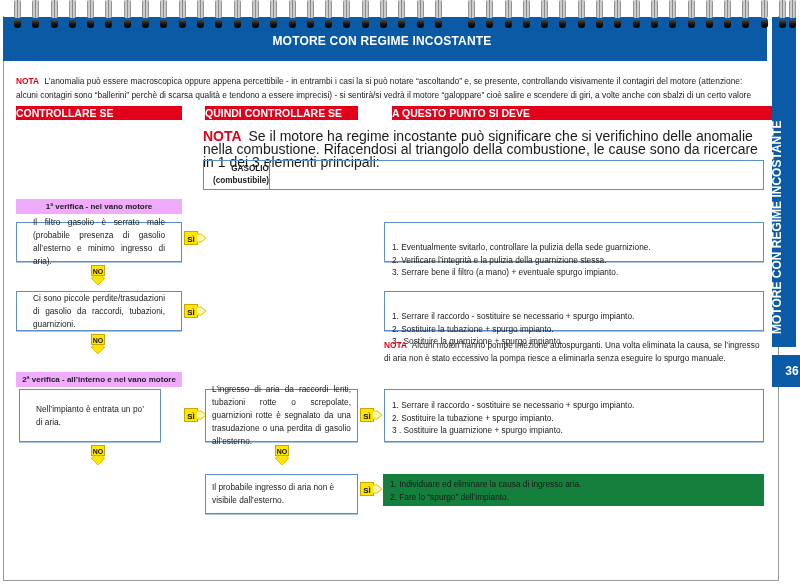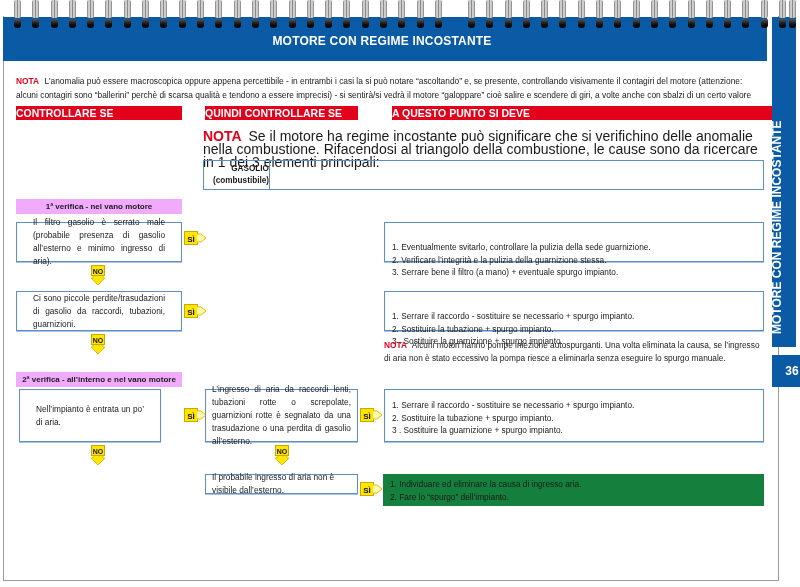--- a/index.html
+++ b/index.html
@@ -332,21 +332,21 @@
     <rect x="1.5" y="0.5" width="13" height="10" fill="#ffe600" stroke="#c9a800"></rect>
     <path d="M3 11 V13 H1 L8 20 L15 13 H13 V11" fill="#ffe600" stroke="#e0c000"></path>
     <text x="8" y="8.5" font-size="7" font-weight="bold" text-anchor="middle" font-family="Liberation Sans, sans-serif" fill="#111">NO</text>
   </svg>
 <svg class="no" style="left:274px;top:445px;" viewBox="0 0 16 22">
     <rect x="1.5" y="0.5" width="13" height="10" fill="#ffe600" stroke="#c9a800"></rect>
     <path d="M3 11 V13 H1 L8 20 L15 13 H13 V11" fill="#ffe600" stroke="#e0c000"></path>
     <text x="8" y="8.5" font-size="7" font-weight="bold" text-anchor="middle" font-family="Liberation Sans, sans-serif" fill="#111">NO</text>
   </svg>
 
-<div class="box" style="left:205px;top:474px;width:153px;height:20px;padding:3px 6px;text-align:left;">Il probabile ingresso di aria non è visibile dall’esterno.</div>
+<div class="box" style="left:205px;top:474px;width:153px;height:40px;padding:3px 6px;text-align:left;">Il probabile ingresso di aria non è visibile dall’esterno.</div>
 <svg class="si" style="left:360px;top:482px;" viewBox="0 0 24 14">
     <rect x="0.5" y="0.5" width="13" height="13" fill="#ffe600" stroke="#c9a800"></rect>
     <path d="M13 3 H17 L22 7 L17 11 H13" fill="#fff8b0" stroke="#e0c000"></path>
     <text x="7" y="10.5" font-size="8" font-weight="bold" text-anchor="middle" font-family="Liberation Sans, sans-serif" fill="#111">SÌ</text>
   </svg>
 <div class="box list cream" style="left:383px;top:474px;width:381px;height:32px;padding-top:4px;">
   <div>1.  Individuare ed eliminare la causa di ingresso aria.</div>
   <div>2.  Fare lo “spurgo” dell’impianto.</div>
 </div>
 

